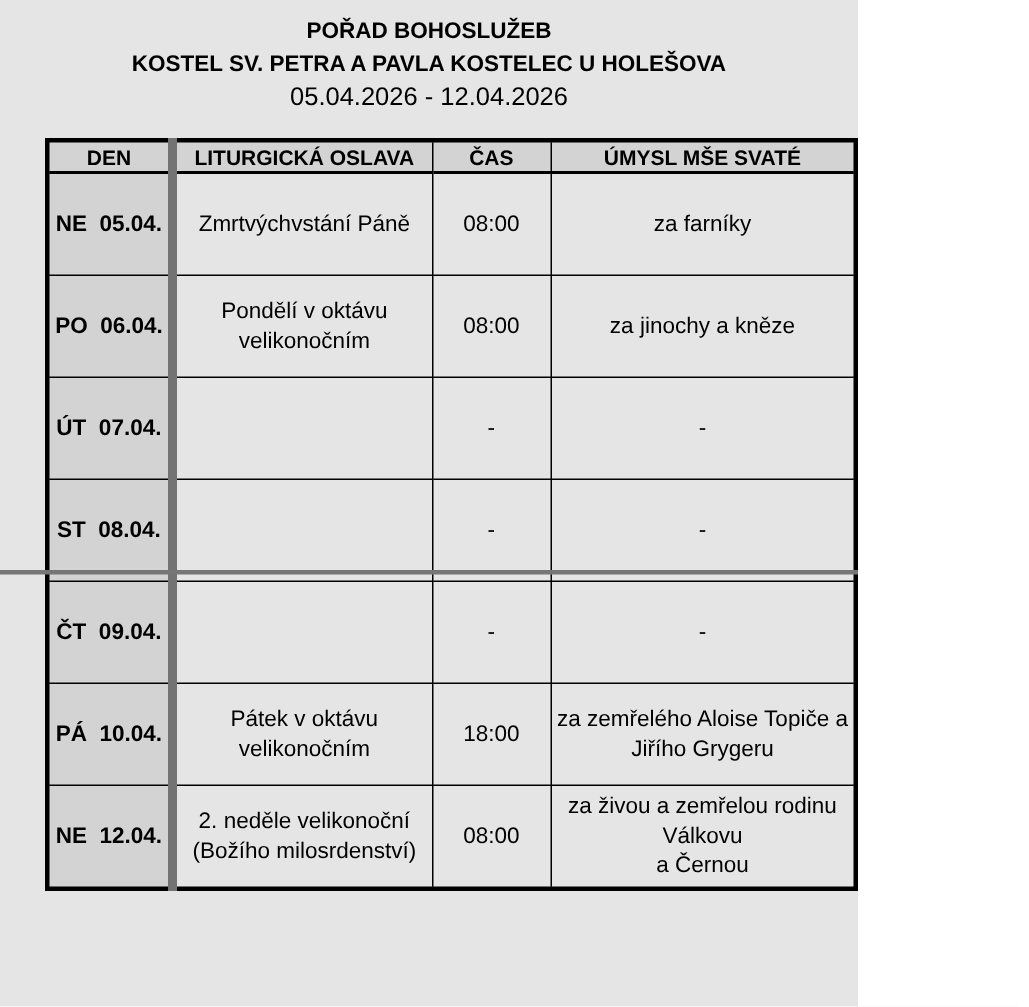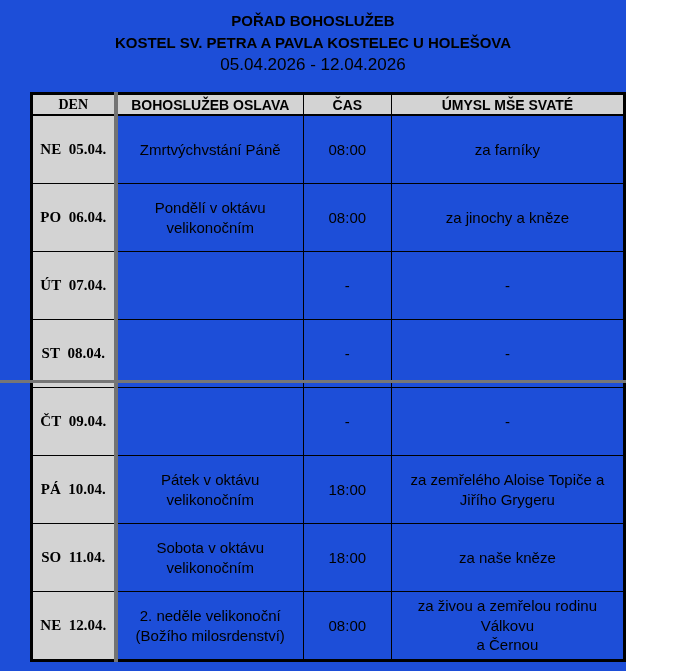--- a/index.html
+++ b/index.html
@@ -4,23 +4,23 @@
 <style>
   html, body {
     margin: 0;
     padding: 0;
     background: #ffffff;
     font-family: "Liberation Sans", sans-serif;
     color: #000;
   }
   .page {
     position: relative;
-    width: 626px;
+    width: 572px;
     height: 671px;
-    background: #1d4ed8;
+    background: #e5e5e5;
     overflow: hidden;
   }
   .doc-header {
     position: absolute;
     top: 10px;
     left: 0;
     width: 100%;
     text-align: center;
   }
   .doc-title, .doc-subtitle {
@@ -63,22 +63,21 @@
     height: 67px;
     padding: 0 1px;
     font-size: 15px;
     line-height: 1.3;
     text-align: center;
     vertical-align: middle;
     margin-top: 47px;
   }
   table.schedule th:first-child,
   table.schedule td.day-cell {
-    border-right: 4px solid #737373;
-    font-family: Liberation Serif, serif;
+    border-right: 6px solid #737373;
   }
   td.day-cell {
     background: #d3d3d3;
     font-weight: bold;
     font-size: 14px;
     text-align: left;
     padding-left: 3px;
     white-space: nowrap;
   }
   .page-divider {
@@ -105,21 +104,21 @@
   <table class="schedule">
     <colgroup>
       <col class="c-den">
       <col class="c-osl">
       <col class="c-cas">
       <col class="c-umysl">
     </colgroup>
     <thead>
       <tr>
           <th>DEN</th>
-          <th>BOHOSLUŽEB OSLAVA</th>
+          <th>LITURGICKÁ OSLAVA</th>
           <th>ČAS</th>
           <th>ÚMYSL MŠE SVATÉ</th>
         </tr>
     </thead>
     <tbody>
         <tr>
           <td class="day-cell">NE&nbsp;&nbsp;05.04.</td>
           <td>Zmrtvýchvstání Páně</td>
           <td>08:00</td>
           <td>za farníky</td>
@@ -148,26 +147,20 @@
           <td>-</td>
           <td>-</td>
         </tr>
         <tr>
           <td class="day-cell">PÁ&nbsp;&nbsp;10.04.</td>
           <td>Pátek v oktávu<br>velikonočním</td>
           <td>18:00</td>
           <td>za zemřelého Aloise Topiče a<br>Jiřího Grygeru</td>
         </tr>
         <tr>
-          <td class="day-cell">SO&nbsp;&nbsp;11.04.</td>
-          <td>Sobota v oktávu<br>velikonočním</td>
-          <td>18:00</td>
-          <td>za naše kněze</td>
-        </tr>
-        <tr>
           <td class="day-cell">NE&nbsp;&nbsp;12.04.</td>
           <td>2. neděle velikonoční<br>(Božího milosrdenství)</td>
           <td>08:00</td>
           <td>za živou a zemřelou rodinu Válkovu<br>a Černou</td>
         </tr>
       </tbody>
   </table>
 
   <div class="page-divider"></div>
 

